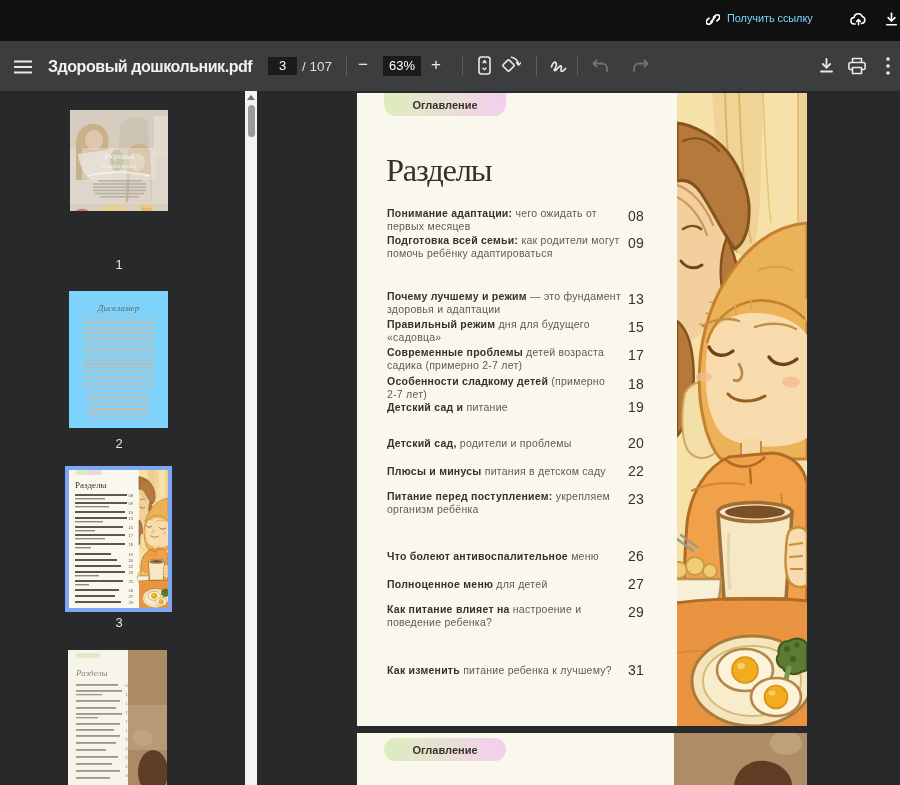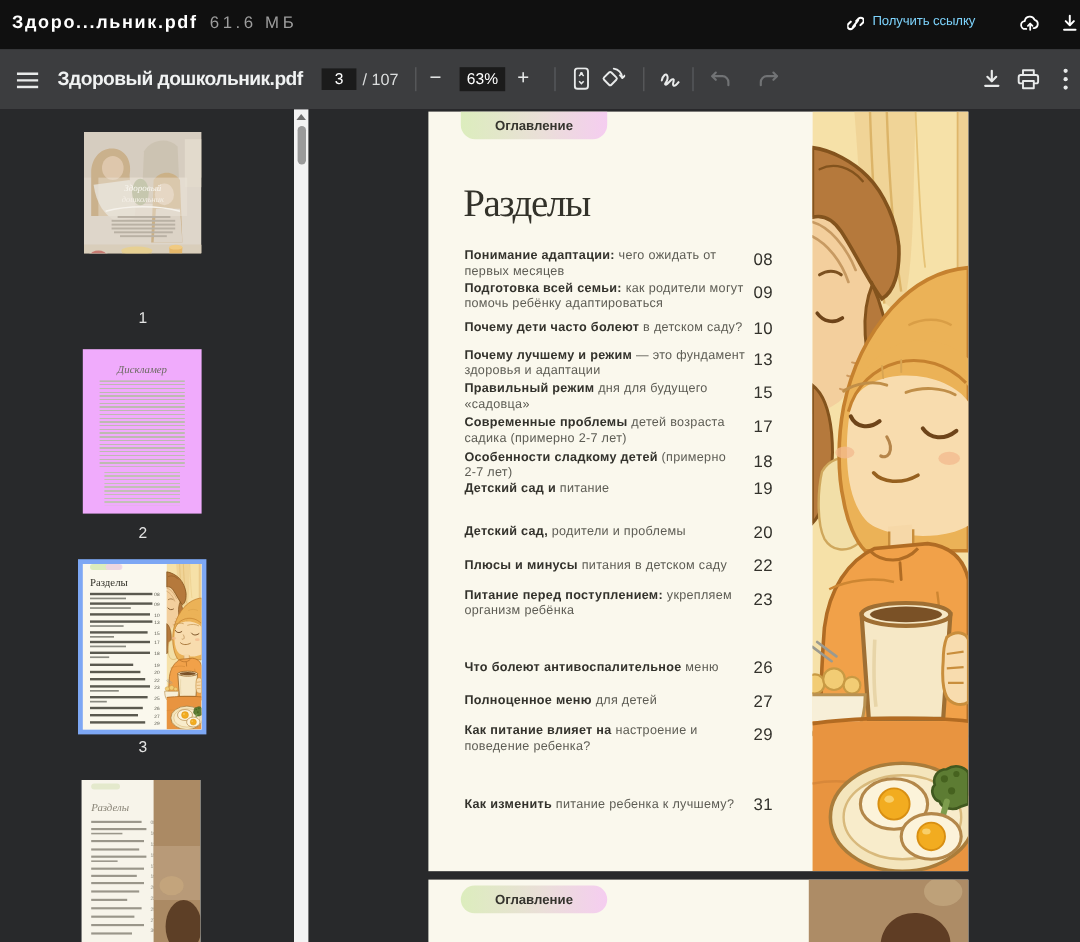--- a/index.html
+++ b/index.html
@@ -13,21 +13,20 @@
 #page2{position:absolute;left:357px;top:642px;width:450px;height:52px;background:#faf8ed;overflow:hidden}
 .pill{position:absolute;left:27px;top:0;width:122px;height:23px;border-radius:0 0 12px 12px;background:linear-gradient(90deg,#dcedbd 0%,#eadfd8 55%,#f5cdf0 100%);color:#35342e;font-weight:bold;font-size:11px;text-align:center;line-height:24px}
 .e{position:absolute;left:30px;width:257px;font-size:10.5px;line-height:12.5px;color:#5d5c54;letter-spacing:0.25px}
 .e b{color:#33322c}
 .n{position:absolute;top:0px;right:0;font-size:14px;color:#33322c;font-weight:normal}
 #thumbs .tl{position:absolute;color:#e4e4e4;font-size:13px;width:100px;text-align:center}
 </style>
 </head>
 <body>
 <div id="topbar">
-  <div class="abs" style="left:10px;top:10px;font-size:15px;font-weight:bold;letter-spacing:1.4px">Здоро...льник.pdf<span style="color:#9d9d9d;font-weight:normal;font-size:14px;letter-spacing:3px;margin-left:10px">61.6 МБ</span></div>
   <div class="abs" style="left:706px;top:12px"><svg width="14" height="15" viewBox="0 0 24 26" fill="none" stroke="#fff" stroke-width="3" stroke-linecap="round">
         <path d="M11 16.5 L7.5 20 a4.2 4.2 0 0 1-6-6 L5 10.5"></path>
         <path d="M13 9.5 L16.5 6 a4.2 4.2 0 0 1 6 6 L19 15.5"></path>
         <path d="M8.5 17.5 L15.5 8.5"></path>
       </svg></div>
   <div class="abs" style="left:727px;top:12px;font-size:11px;color:#7dd3fc;letter-spacing:-0.1px">Получить ссылку</div>
   <div class="abs" style="left:850px;top:11px"><svg width="17" height="17" viewBox="0 0 24 24" fill="none" stroke="#fff" stroke-width="2.1" stroke-linecap="round" stroke-linejoin="round">
         <path d="M7.4 18.5 h-1.2 a4.6 4.6 0 0 1-.6-9.2 a6 6 0 0 1 11.6-1.4 a4.9 4.9 0 0 1-.4 9.6 h-0.9"></path>
         <path d="M12 19.5 v-6.5"></path>
         <path d="M9.3 14.9 L12 12.2 l2.7 2.7"></path>
@@ -126,21 +125,21 @@
           <ellipse cx="22" cy="122" rx="9" ry="4.5" fill="#c4544c"></ellipse>
     <ellipse cx="57" cy="126" rx="12" ry="6" fill="#eae0d0"></ellipse>
           <ellipse cx="57" cy="124" rx="9" ry="4" fill="#76904e"></ellipse>
     <path d="M71 96 L82 96 L81 116 L72 116 Z" fill="#e2ab4e"></path>
     <ellipse cx="76.5" cy="96" rx="5.5" ry="2" fill="#edc06a"></ellipse>
     <ellipse cx="88" cy="122" rx="10" ry="6" fill="#e0d4bf"></ellipse>
     <ellipse cx="88" cy="108" rx="7" ry="4" fill="#d8b96a"></ellipse>
     <rect width="98" height="140" fill="#ffffff" opacity="0.16"></rect>
   </svg></div>
   <div class="tl" style="left:69px;top:166px">1</div>
-  <div class="abs" style="left:69px;top:200px;width:99px;height:137px;background:#f0abfc">
+  <div class="abs" style="left:69px;top:200px;width:99px;height:137px;background:#7dd3fc">
     <div style="position:absolute;left:0;top:12px;width:99px;text-align:center;font-family:'Liberation Serif',serif;font-style:italic;font-size:9px;color:#6b6a60">Дискламер</div>
     <div style="position:absolute;left:14px;top:26px;width:71px;height:72px;background:repeating-linear-gradient(to bottom,#bdbbb0 0,#bdbbb0 1.1px,transparent 1.1px,transparent 3.1px)"></div>
     <div style="position:absolute;left:18px;top:102px;width:63px;height:28px;background:repeating-linear-gradient(to bottom,#c2c0b5 0,#c2c0b5 1.1px,transparent 1.1px,transparent 3.1px)"></div>
   </div>
   <div class="tl" style="left:69px;top:345px">2</div>
   <div class="abs" style="left:65px;top:375px;width:107px;height:146px;background:#7da7f4"></div>
   <div class="abs" style="left:69px;top:379px;width:99px;height:138px;background:#faf8ed;overflow:hidden">
     <svg width="99" height="138" viewBox="0 0 99 138">
       <rect width="99" height="138" fill="#faf8ed"></rect>
       <rect x="6" y="0" width="26" height="5" rx="2.5" fill="#dcedbd"></rect>
@@ -238,21 +237,20 @@
 <div id="sbar">
   <div class="abs" style="left:245px;top:0;width:12px;height:694px;background:#f3f3f3"></div>
   <div class="abs" style="left:247px;top:4px;width:0;height:0;border-left:4px solid transparent;border-right:4px solid transparent;border-bottom:5px solid #6f6f6f"></div>
   <div class="abs" style="left:247.5px;top:14px;width:7px;height:32px;border-radius:4px;background:#9a9a9a"></div>
 </div>
 <div id="page1">
   <div class="pill">Оглавление</div>
   <div class="abs" style="left:29px;top:59px;font-family:'Liberation Serif',serif;font-size:32.5px;color:#33322a;letter-spacing:-1.2px">Разделы</div>
   <div class="e" style="top:114px"><b>Понимание адаптации:</b> чего ожидать от<br>первых месяцев<span class="n" style="top:3px">08</span></div>
   <div class="e" style="top:141px"><b>Подготовка всей семьи:</b> как родители могут<br>помочь ребёнку адаптироваться<span class="n" style="top:3px">09</span></div>
-  <div class="e" style="top:174px"><b>Почему дети часто болеют</b> в детском саду?<span class="n">10</span></div>
   <div class="e" style="top:197px"><b>Почему лучшему и режим</b> — это фундамент<br>здоровья и адаптации<span class="n" style="top:3px">13</span></div>
   <div class="e" style="top:225px"><b>Правильный режим</b> дня для будущего<br>«садовца»<span class="n" style="top:3px">15</span></div>
   <div class="e" style="top:253px"><b>Современные проблемы</b> детей возраста<br>садика (примерно 2-7 лет)<span class="n" style="top:3px">17</span></div>
   <div class="e" style="top:282px"><b>Особенности сладкому детей</b> (примерно<br>2-7 лет)<span class="n" style="top:3px">18</span></div>
   <div class="e" style="top:308px"><b>Детский сад и</b> питание<span class="n">19</span></div>
   <div class="e" style="top:344px"><b>Детский сад,</b> родители и проблемы<span class="n">20</span></div>
   <div class="e" style="top:372px"><b>Плюсы и минусы</b> питания в детском саду<span class="n">22</span></div>
   <div class="e" style="top:397px"><b>Питание перед поступлением:</b> укрепляем<br>организм ребёнка<span class="n" style="top:3px">23</span></div>
   <div class="e" style="top:457px"><b>Что болеют антивоспалительное</b> меню<span class="n">26</span></div>
   <div class="e" style="top:485px"><b>Полноценное меню</b> для детей<span class="n">27</span></div>

